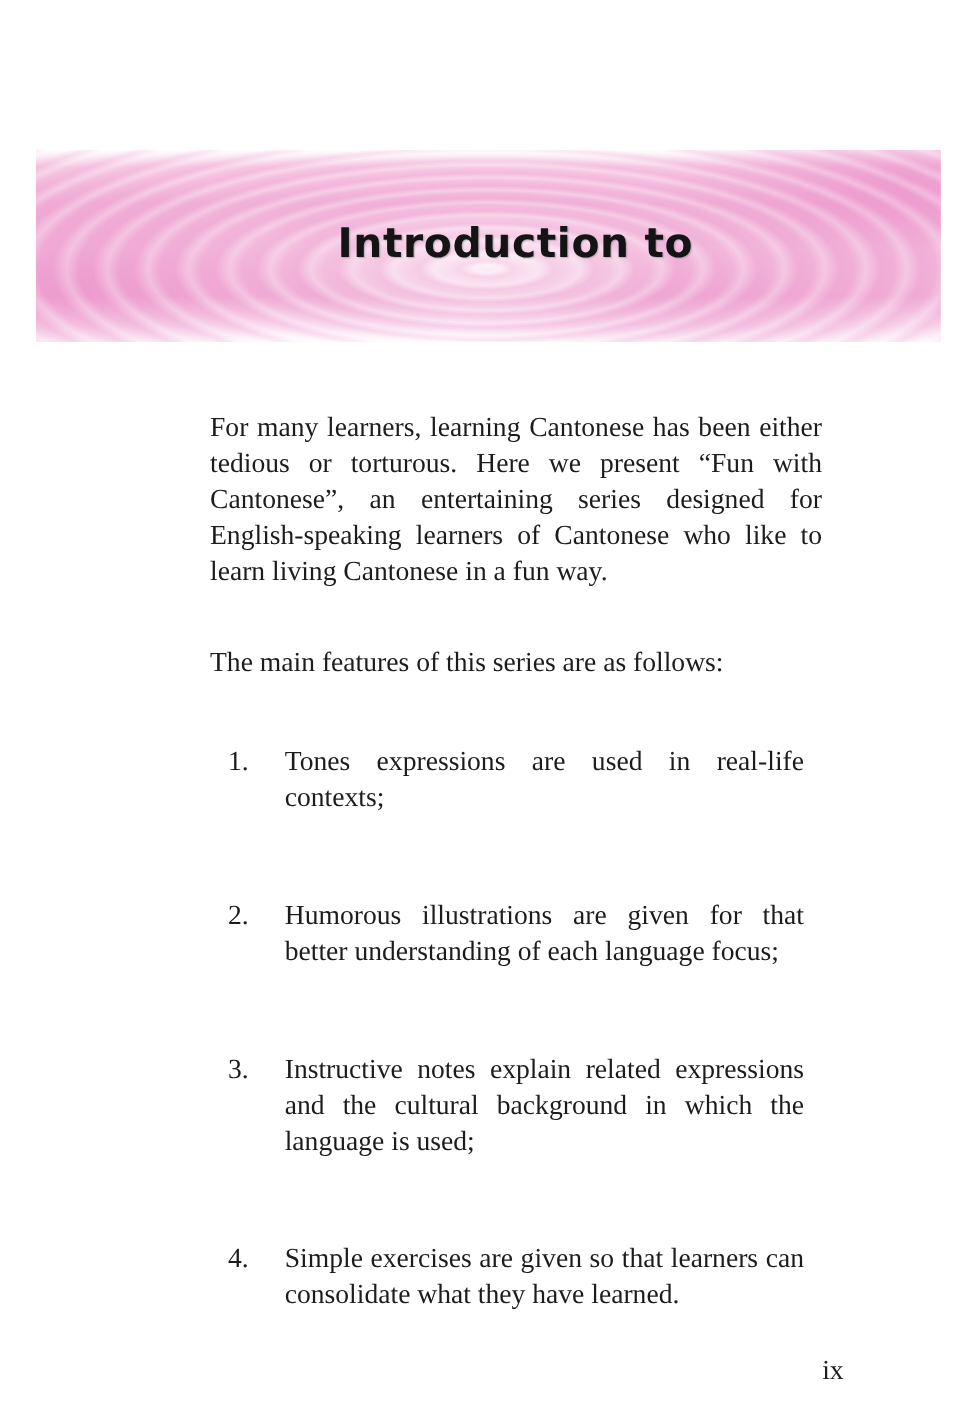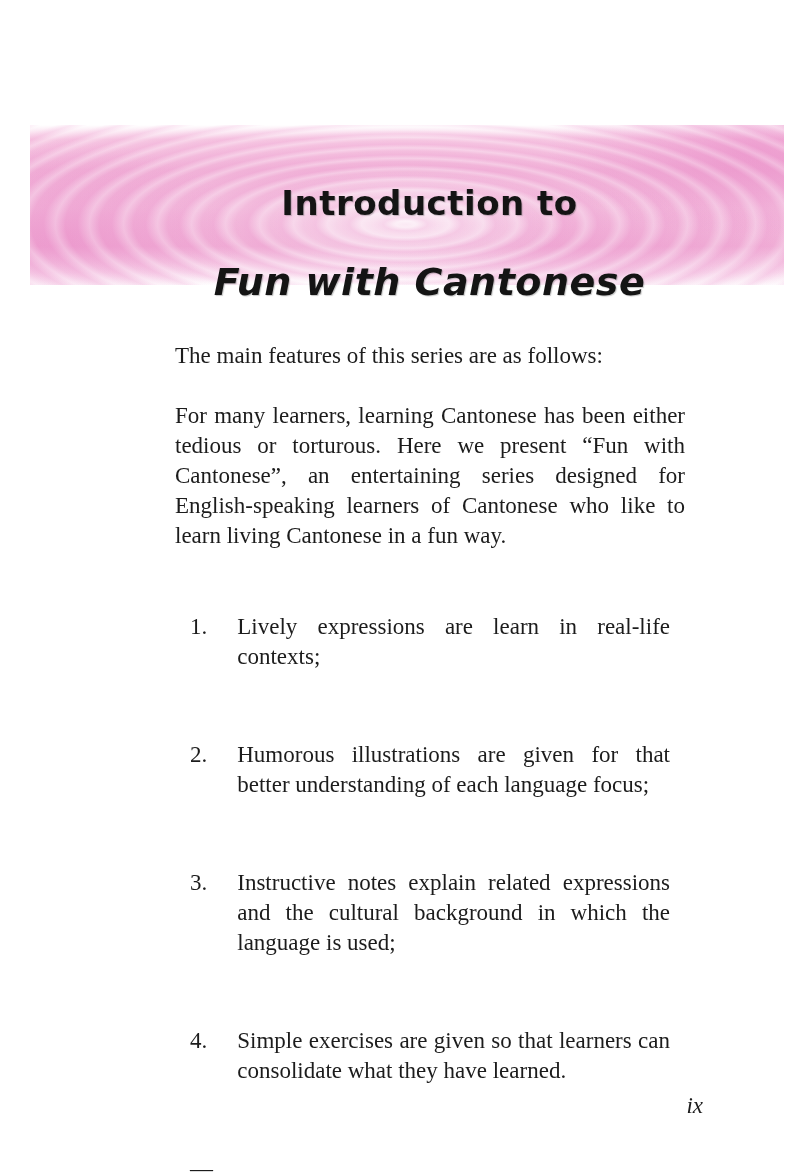--- a/index.html
+++ b/index.html
@@ -95,24 +95,23 @@
   .series-dash {
     flex: 0 0 43px;
   }
   .series-body { flex: 1; }
   .series-title { font-weight: bold; text-align: left; }
   .series-desc { text-align: justify; }
 
   
   .page-number {
     position: absolute;
-    top: 1048px;
+    top: 1084px;
     right: 111px;
     font-size: 23px;
-    font-style: italic;
     color: #1c1c1c;
   }
 
   
   .bottom-strip {
     position: absolute;
     left: 0;
     bottom: 0;
     width: 799px;
     height: 12px;
@@ -123,32 +122,31 @@
         #f9d8ec 68%, #eca0d1 85%, #f4c3e2 100%);
   }
 </style>
 </head>
 <body>
 
 <div class="page">
 
   <div class="banner">
     <div class="banner-title-line1">Introduction to</div>
-    <div class="banner-title-line2">Fun with Cantonese</div>
   </div>
 
   <div class="body-copy">
 
+    <p class="para">For many learners, learning Cantonese has been either tedious or torturous. Here we present “Fun with Cantonese”, an entertaining series designed for English-speaking learners of Cantonese who like to learn living Cantonese in a fun way.</p>
+
     <p class="para features-intro">The main features of this series are as follows:</p>
-
-    <p class="para">For many learners, learning Cantonese has been either tedious or torturous. Here we present “Fun with Cantonese”, an entertaining series designed for English-speaking learners of Cantonese who like to learn living Cantonese in a fun way.</p>
 
     <div class="feature-item">
       <span class="feature-number">1.</span>
-      <span class="feature-text">Lively expressions are learn in real-life contexts;</span>
+      <span class="feature-text">Tones expressions are used in real-life contexts;</span>
     </div>
     <div class="feature-item">
       <span class="feature-number">2.</span>
       <span class="feature-text">Humorous illustrations are given for that better understanding of each language focus;</span>
     </div>
     <div class="feature-item">
       <span class="feature-number">3.</span>
       <span class="feature-text">Instructive notes explain related expressions and the cultural background in which the language is used;</span>
     </div>
     <div class="feature-item">

